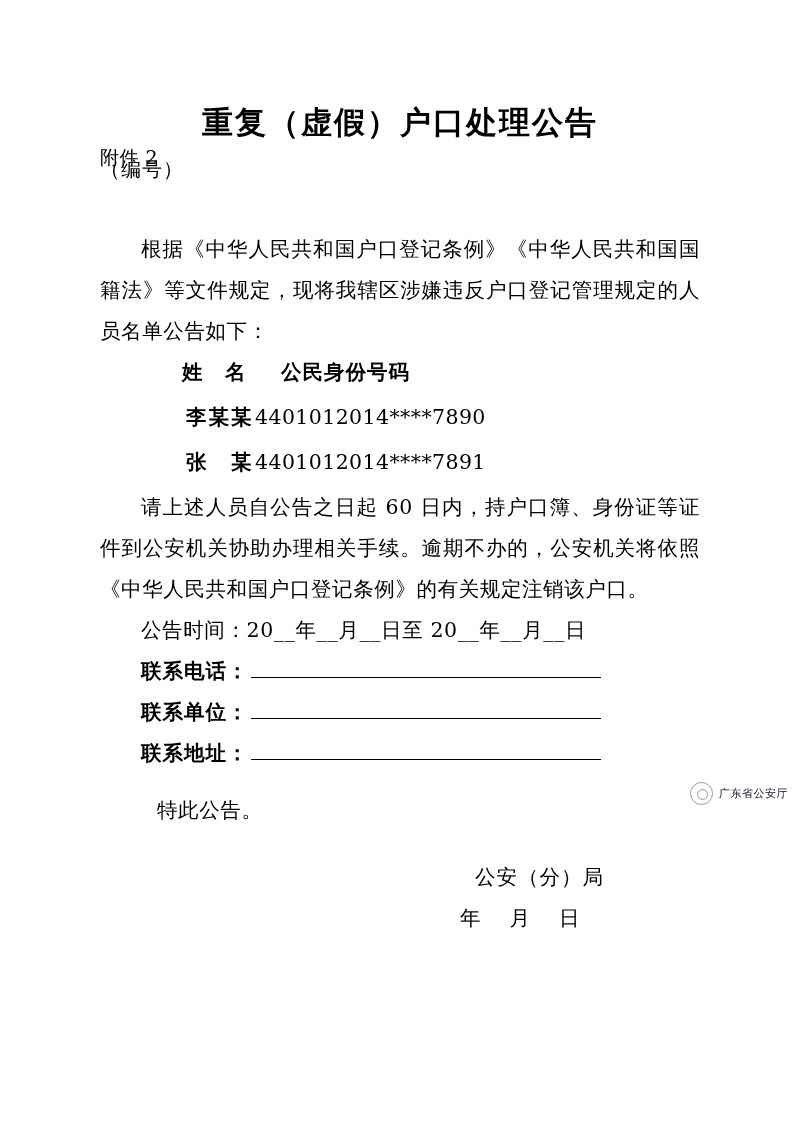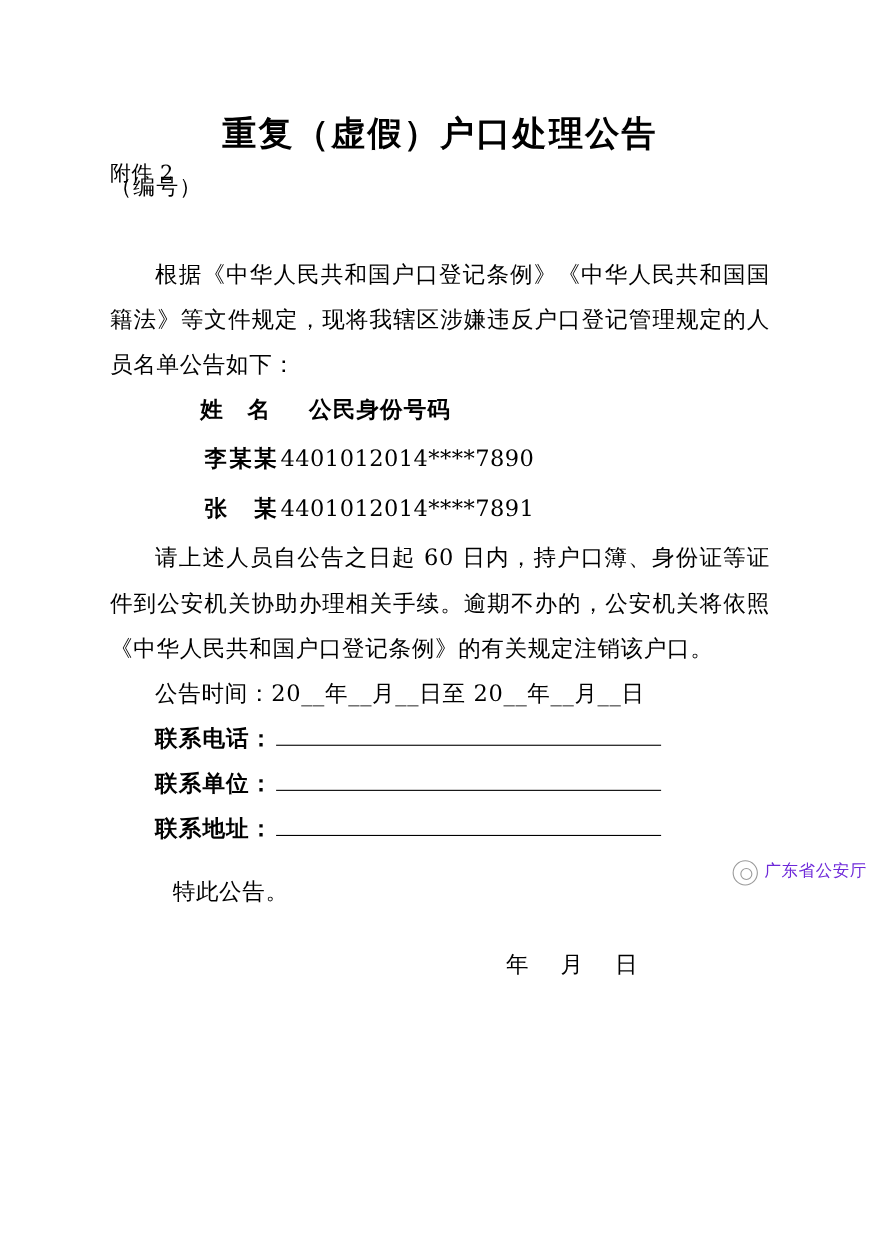--- a/index.html
+++ b/index.html
@@ -118,23 +118,24 @@
   }
   .sign-date span {
     display: inline-block;
     padding: 0 28px 0 0;
   }
   .watermark {
     position: absolute;
     right: 12px;
     bottom: 12px;
     display: flex;
+    align-items: center;
     gap: 6px;
-    color: #6d28d9;
-    font-size: 15px;
+    color: #0f172a;
+    font-size: 11px;
     font-family: "DejaVu Sans", "Liberation Sans", sans-serif;
     letter-spacing: 0.5px;
   }
   .watermark-seal {
     width: 21px;
     height: 21px;
     border-radius: 50%;
     border: 1.5px solid #9a9a9a;
     position: relative;
     flex: 0 0 auto;
@@ -190,20 +191,21 @@
     </p>
 
     <p class="field-row">
       <span class="field-label">联系地址：</span><span class="field-blank"></span>
     </p>
 
     <p class="closing">特此公告。</p>
   </div>
 
   <div class="sign-block">
+    <div class="sign-org">公安（分）局</div>
     <div class="sign-date">
       <span>年</span><span>月</span><span>日</span>
     </div>
   </div>
 
   <div class="watermark">
     <span class="watermark-seal"></span>
     <span>广东省公安厅</span>
   </div>
 

